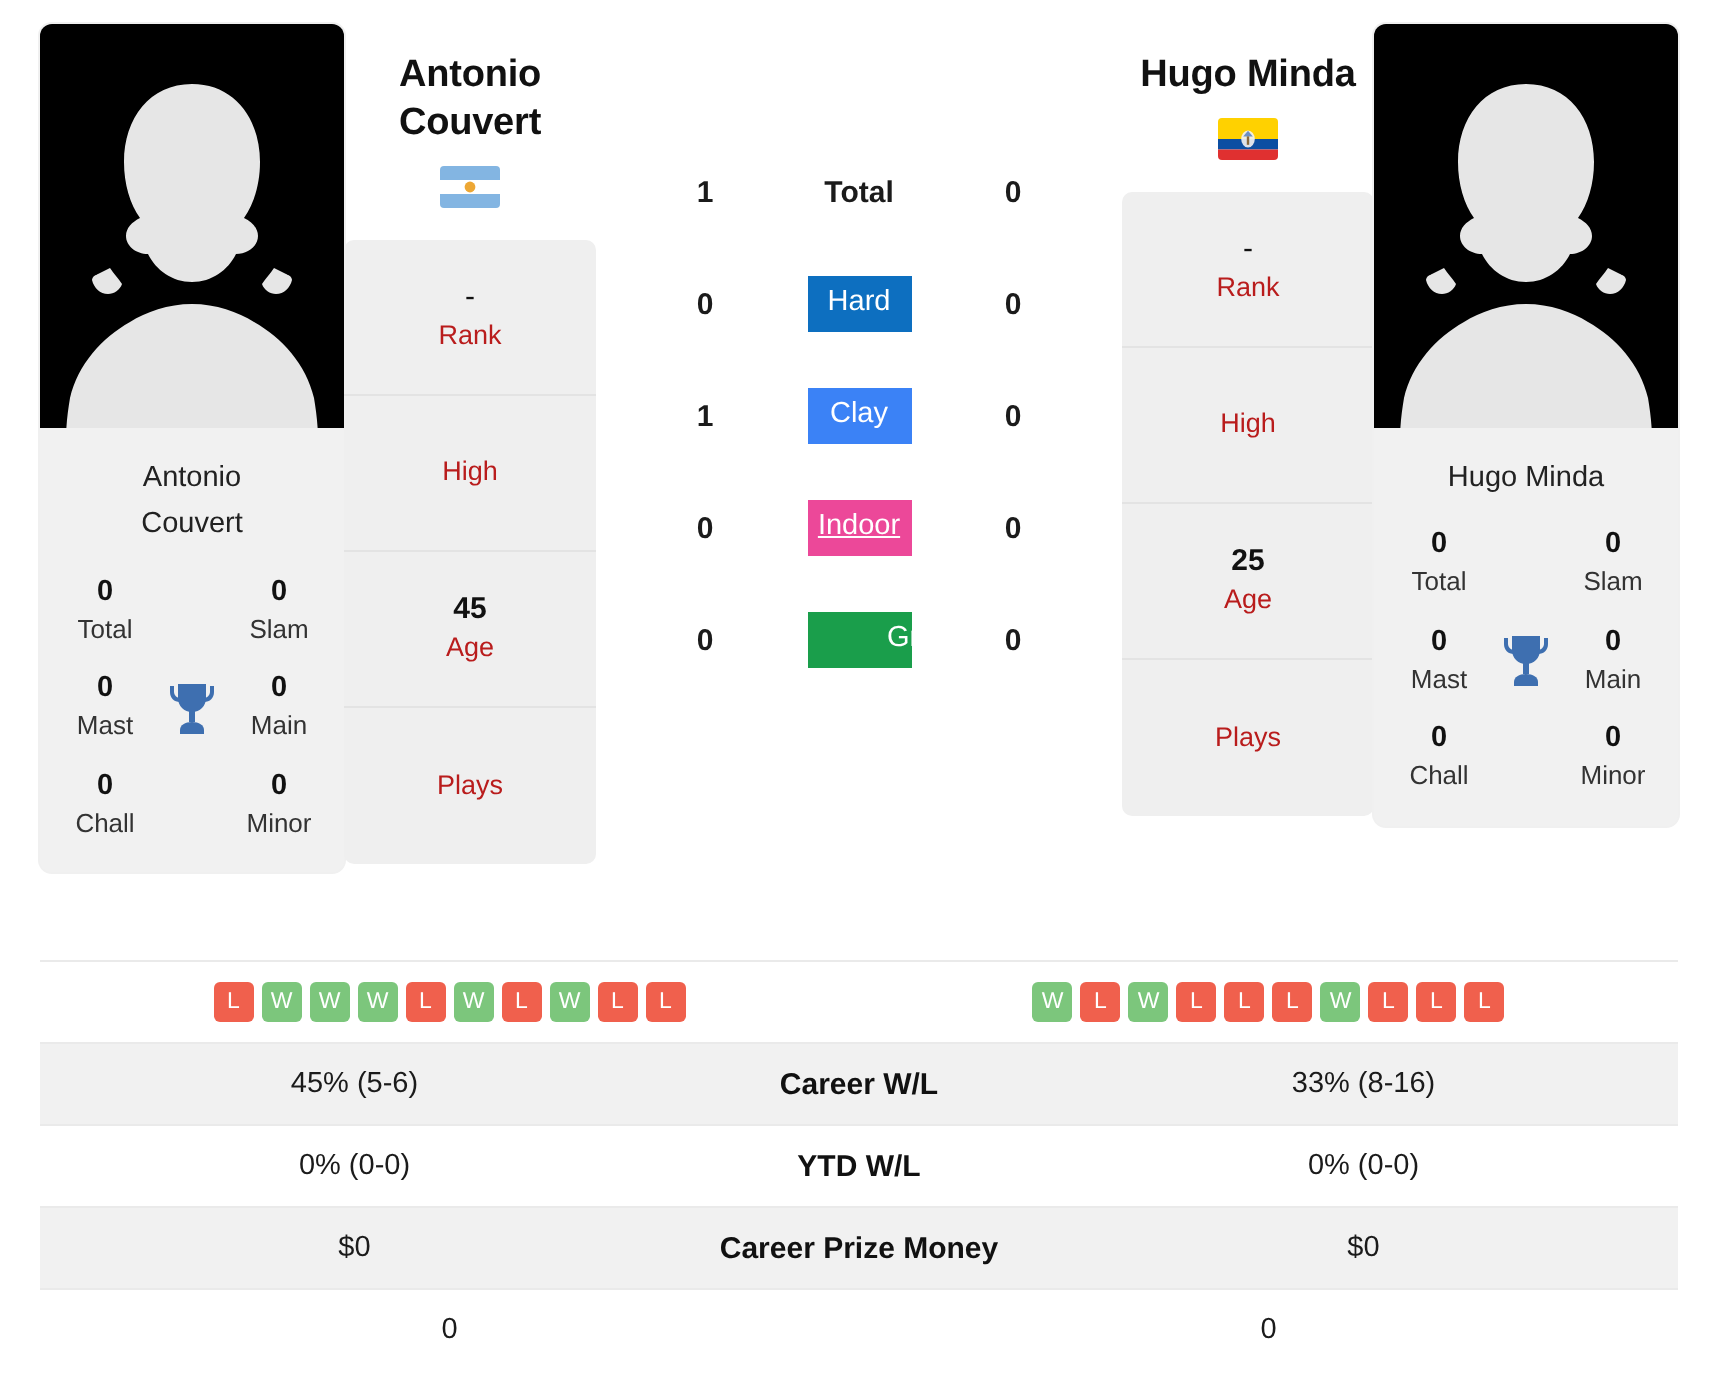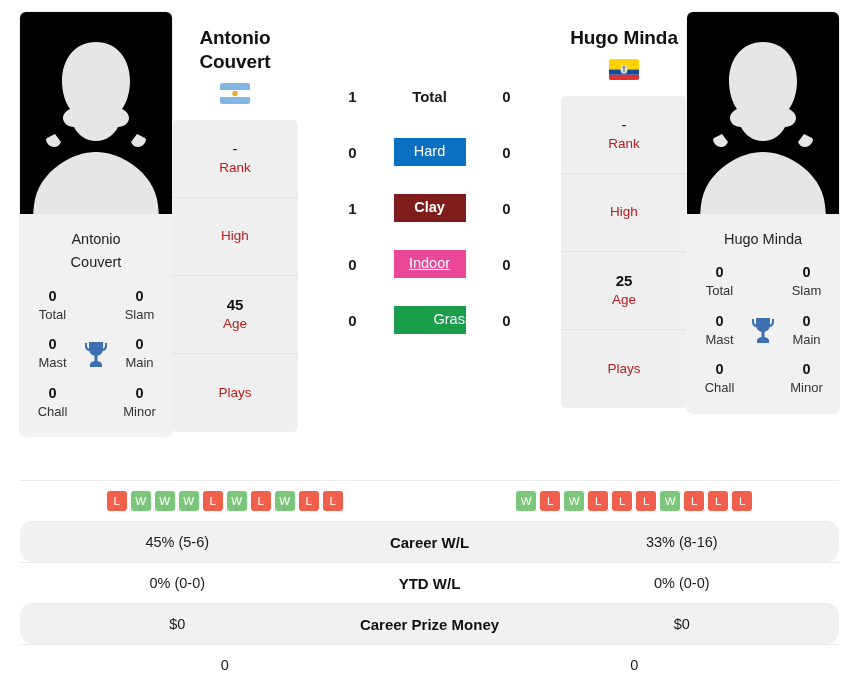--- a/index.html
+++ b/index.html
@@ -167,21 +167,21 @@
     justify-content: center;
   }
   .slabel-plain {
     font-size: 15px;
     font-weight: bold;
     color: #1b1b1b;
     text-align: center;
   }
   .badge {
     display: inline-block;
-    width: 72px;
+    width: 52px;
     padding: 4px 0 5px 0;
     text-align: center;
     color: #ffffff;
     font-size: 14.5px;
     line-height: 1.25;
   }
 
   
   .stats-table {
     position: absolute;
@@ -189,21 +189,21 @@
     right: 20px;
     top: 480px;
     width: 819px;
   }
   .strow {
     display: flex;
     align-items: center;
     height: 41px;
     border-top: 1px solid #eaeaea;
   }
-  .strow.odd { background: #f1f1f1; border-radius: 13px; }
+  .strow.odd { background: #f1f1f1; }
   .strow.even { background: #ffffff; }
   .st-left, .st-right {
     flex: 1 1 0;
     display: flex;
     align-items: center;
     justify-content: center;
     font-size: 14.5px;
     color: #1b1b1b;
   }
   .st-mid {
@@ -338,21 +338,21 @@
         <div class="snum">0</div>
         <div class="slabel-wrap">
           <span class="badge" id="badge-hard" style="background: rgb(13, 111, 192);">Hard</span>
         </div>
         <div class="snum">0</div>
       </div>
 
       <div class="srow">
         <div class="snum">1</div>
         <div class="slabel-wrap">
-          <span class="badge" id="badge-clay" style="background: #7f1d1d; font-weight: bold;">Clay</span>
+          <span class="badge" id="badge-clay" style="background: #3b82f6;">Clay</span>
         </div>
         <div class="snum">0</div>
       </div>
 
       <div class="srow">
         <div class="snum">0</div>
         <div class="slabel-wrap">
           <span class="badge" id="badge-indoor" style="background: #ec4899; text-decoration: underline;">Indoor</span>
         </div>
         <div class="snum">0</div>

